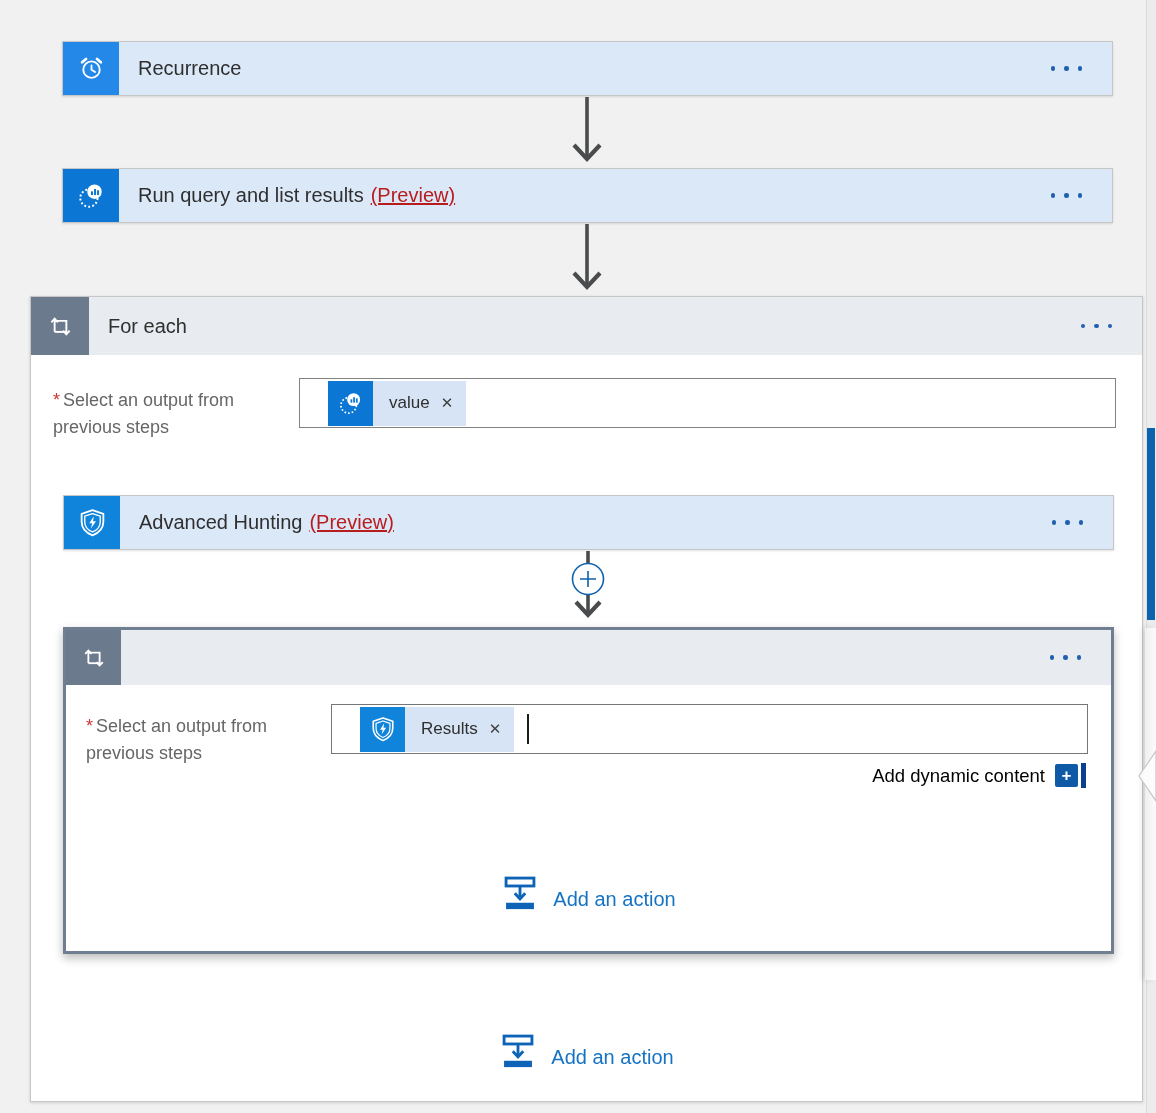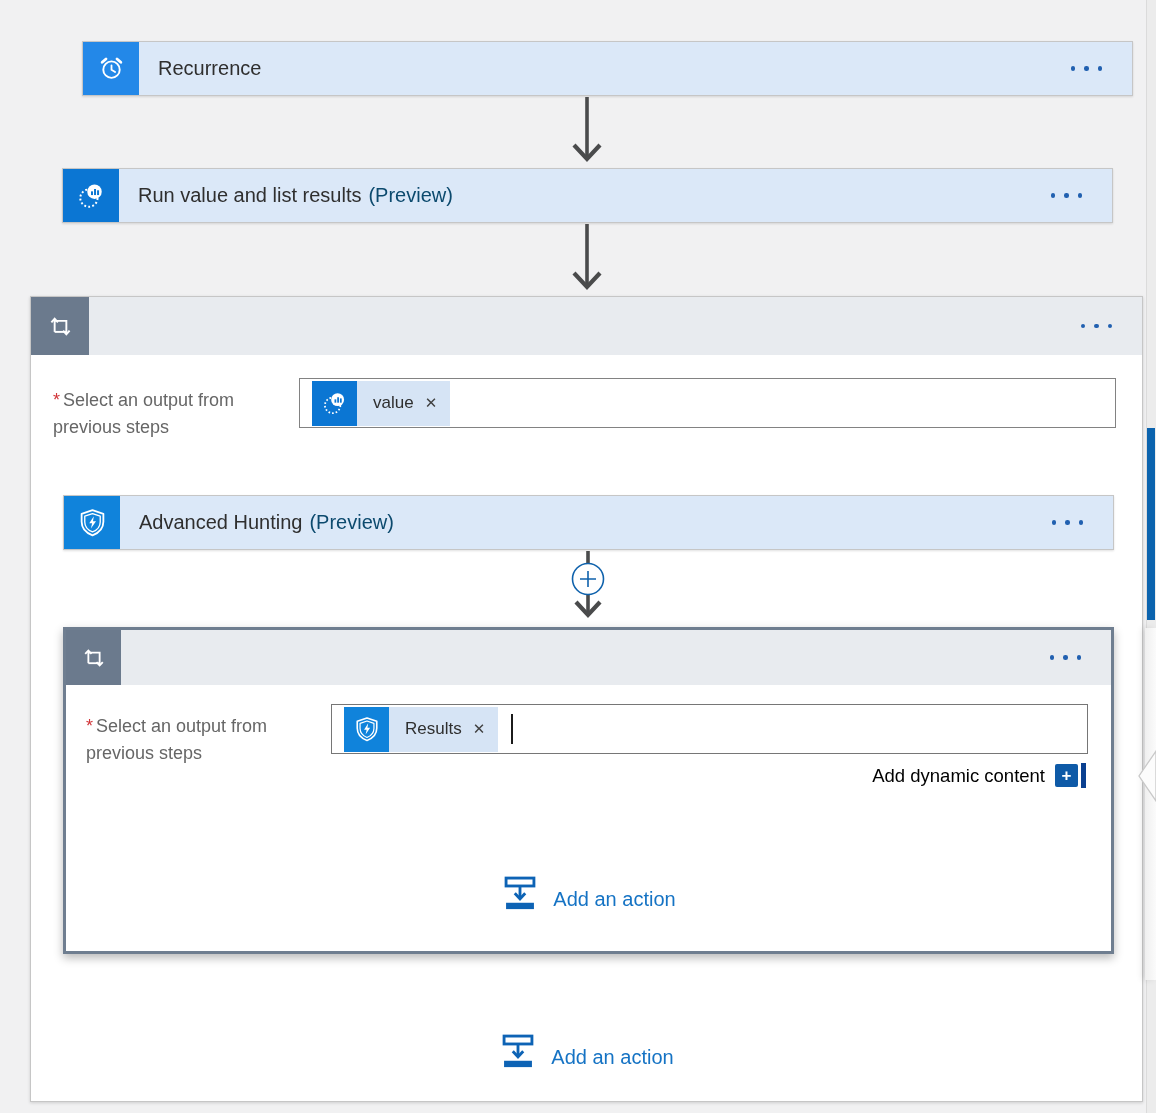--- a/index.html
+++ b/index.html
@@ -11,21 +11,21 @@
   
   .action-card {
     position:absolute; height:55px; width:1051px; left:62px;
     display:flex; align-items:stretch;
     background:#DBE8F8; border:1px solid #C6C6C6;
     box-shadow:0 1px 2px rgba(0,0,0,.12);
     box-sizing:border-box; cursor:pointer;
   }
   .icon-square { flex:0 0 56px; display:flex; align-items:center; justify-content:center; }
   .card-title { display:flex; align-items:center; padding-left:19px; font-size:20px; white-space:nowrap; }
-  .preview { color:#0c4a6e; margin-left:7px; }
+  .preview { color:#b91c1c; margin-left:7px;text-decoration:underline; }
   .dots { margin-left:auto; display:flex; align-items:center; gap:9px; padding:0 30px 0 12px; cursor:pointer; }
   .dots i { width:4.5px; height:4.5px; border-radius:50%; background:#2160B0; display:block; }
   
   .scope { position:absolute; background:#fff; box-sizing:border-box; box-shadow:0 1px 3px rgba(0,0,0,.15); }
   .scope-1 { left:30px; top:296px; width:1113px; height:806px; border:1px solid #C6C6C6; }
   .scope-2 { left:32px; top:272px; width:1051px; height:327px; border:3px solid #6F7E90; box-shadow:0 4px 9px rgba(0,0,0,.28); }
   .scope-header { display:flex; align-items:stretch; background:#E8EBEF; cursor:pointer; }
   .scope-1 > .scope-header { height:58px; }
   .scope-2 > .scope-header { height:55px; }
   .scope-header .icon-square { background:#6B7A8D; }
@@ -36,21 +36,21 @@
   .scope-2 > .scope-body { height:266px; }
   
   .field-label { position:absolute; font-size:18px; color:#666; line-height:27px; }
   .req { color:#D13438; margin-right:3px; }
   .token-input {
     position:absolute; background:#fff; box-sizing:border-box;
     display:flex; align-items:center; cursor:text;
   }
   .input-1 { left:268px; top:23px; width:817px; height:50px; border:1px solid #828282; }
   .input-2 { left:265px; top:19px; width:757px; height:50px; border:1px solid #767676; }
-  .token { display:flex; align-items:stretch; height:45px; margin-left:12px; cursor:pointer; }
+  .token { display:flex; align-items:stretch; height:45px; margin-left:28px; cursor:pointer; }
   .t-icon { width:45px; display:flex; align-items:center; justify-content:center; }
   .t-body { display:flex; align-items:center; background:#D6E4F5; padding:0 13px 0 16px; font-size:17px; }
   .t-x { margin-left:11px; font-size:15px; color:#404040; cursor:pointer; }
   .caret { width:2px; height:30px; background:#1B1B1B; margin-left:13px; }
   
   .add-dynamic { position:absolute; top:78px; right:25px; display:flex; align-items:center; cursor:pointer; }
   .add-dynamic .ad-label { font-size:18.5px; color:#000000; }
   .plus-box { width:23px; height:23px; margin-left:10px; border-radius:2px; background:#0E5AA7;
               color:#fff; font-size:17px; font-weight:bold; line-height:23px; text-align:center; }
   .blue-caret { width:5px; height:25px; background:#0A4090; margin-left:3px; }
@@ -64,21 +64,21 @@
   .scroll-thumb { position:absolute; right:1px; top:428px; width:8px; height:192px; background:#0B63AE; cursor:pointer; }
   .flyout-edge { position:absolute; right:0; top:628px; width:11px; height:352px;
                  background:linear-gradient(to left,#FBFBFB,#EFEFEF); box-shadow:-3px 0 6px rgba(0,0,0,.10); }
   .flyout-notch { position:absolute; right:0; top:750px; cursor:pointer; }
 </style>
 </head>
 <body>
 
 <div class="canvas">
 
-  <div class="action-card" style="top:41px;margin-left:20px;">
+  <div class="action-card" style="top:41px;">
     <div class="icon-square" style="background:#2388E8;">
       <svg width="27" height="27" viewBox="0 0 24 24">
         <circle cx="12" cy="13" r="7.3" fill="none" stroke="#fff" stroke-width="1.7"></circle>
         <path d="M12 9.2 V13.2 L15.2 15.2" fill="none" stroke="#fff" stroke-width="1.6" stroke-linecap="round"></path>
         <path d="M7.1 3.5 L3.7 6.5" stroke="#fff" stroke-width="2.5" stroke-linecap="round"></path>
         <path d="M16.9 3.5 L20.3 6.5" stroke="#fff" stroke-width="2.5" stroke-linecap="round"></path>
       </svg>
     </div>
     <div class="card-title">
       <span>Recurrence</span>
@@ -99,21 +99,21 @@
     <div class="icon-square" style="background:#0B76D3;">
       <svg width="28" height="28" viewBox="0 0 24 24">
         <circle cx="10.2" cy="13.8" r="7.4" fill="none" stroke="#fff" stroke-width="1.7" stroke-dasharray="1.6 1.9"></circle>
         <circle cx="15" cy="8.3" r="6.2" fill="#fff"></circle>
         <rect x="12" y="8" width="1.7" height="3.2" fill="#0B76D3"></rect>
         <rect x="14.6" y="6" width="1.7" height="5.2" fill="#0B76D3"></rect>
         <rect x="17.2" y="7.1" width="1.7" height="4.1" fill="#0B76D3"></rect>
       </svg>
     </div>
     <div class="card-title">
-      <span>Run value and list results</span>
+      <span>Run query and list results</span>
       <span class="preview">(Preview)</span>
     </div>
     <div class="dots">
         <i></i>
         <i></i>
         <i></i>
       </div>
   </div>
 
   <svg class="connector" style="left:569px; top:224px;" width="36" height="72">
@@ -124,20 +124,23 @@
   <div class="scope scope-1">
     <div class="scope-header">
       <div class="icon-square">
         <svg width="27" height="27" viewBox="0 0 24 24" fill="none" stroke="#fff" stroke-width="1.7">
           <path d="M6.8 16.8 V5.6"></path>
           <path d="M3.9 8.3 L6.8 5.1 L9.7 8.3"></path>
           <path d="M6.8 7 H17.2 V18.5"></path>
           <path d="M14.3 15.7 L17.2 18.9 L20.1 15.7"></path>
           <path d="M17.2 16.8 H6.8"></path>
         </svg>
+      </div>
+      <div class="card-title">
+        <span>For each</span>
       </div>
       <div class="dots">
           <i></i>
           <i></i>
           <i></i>
         </div>
     </div>
 
     <div class="scope-body">
 

